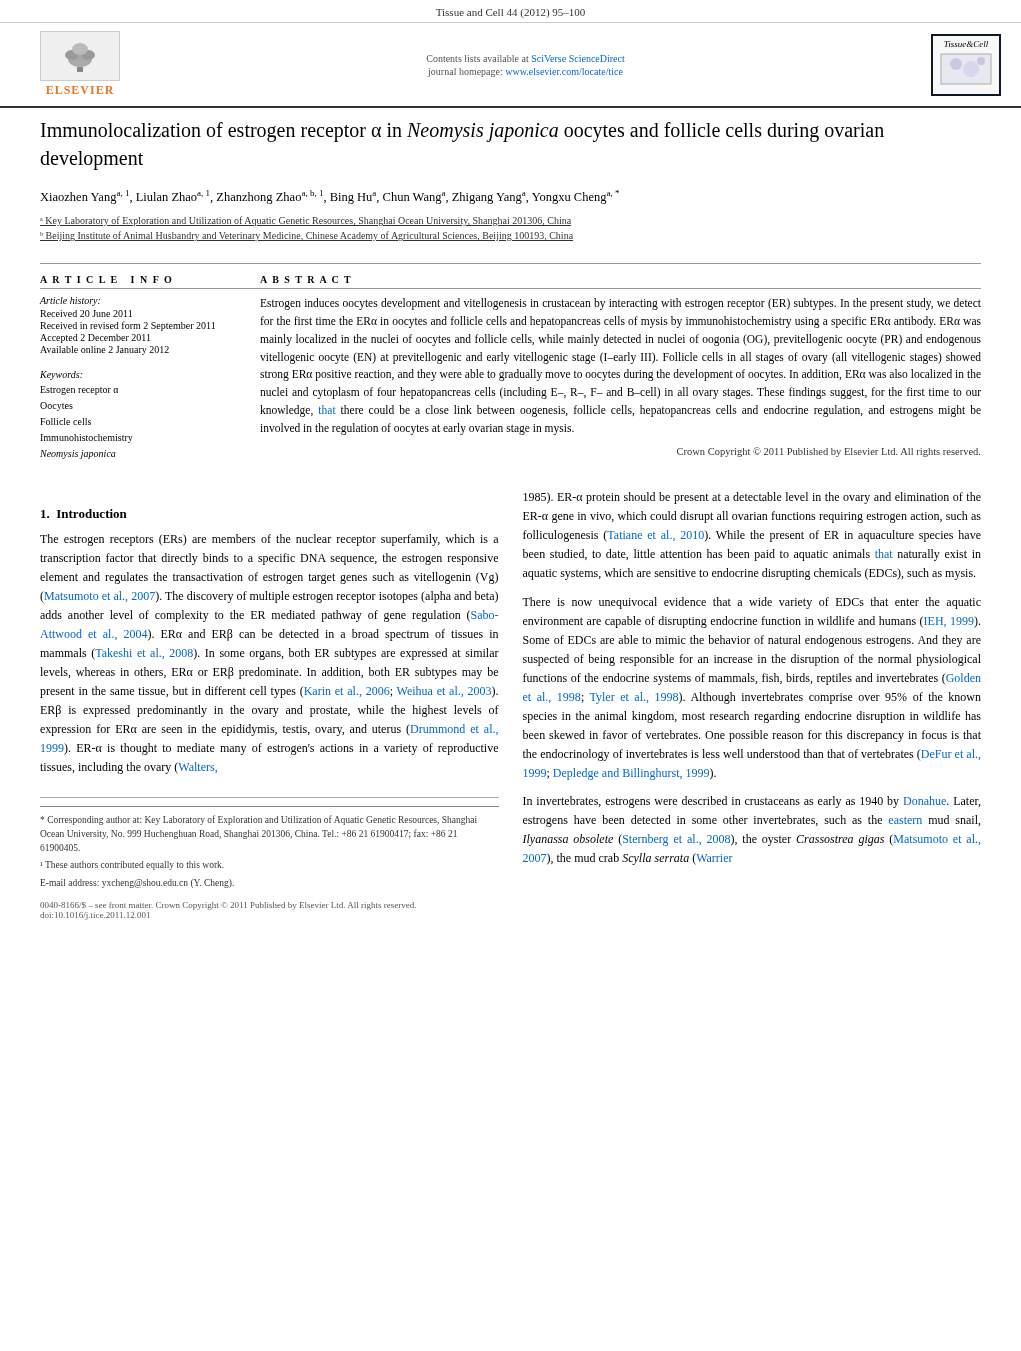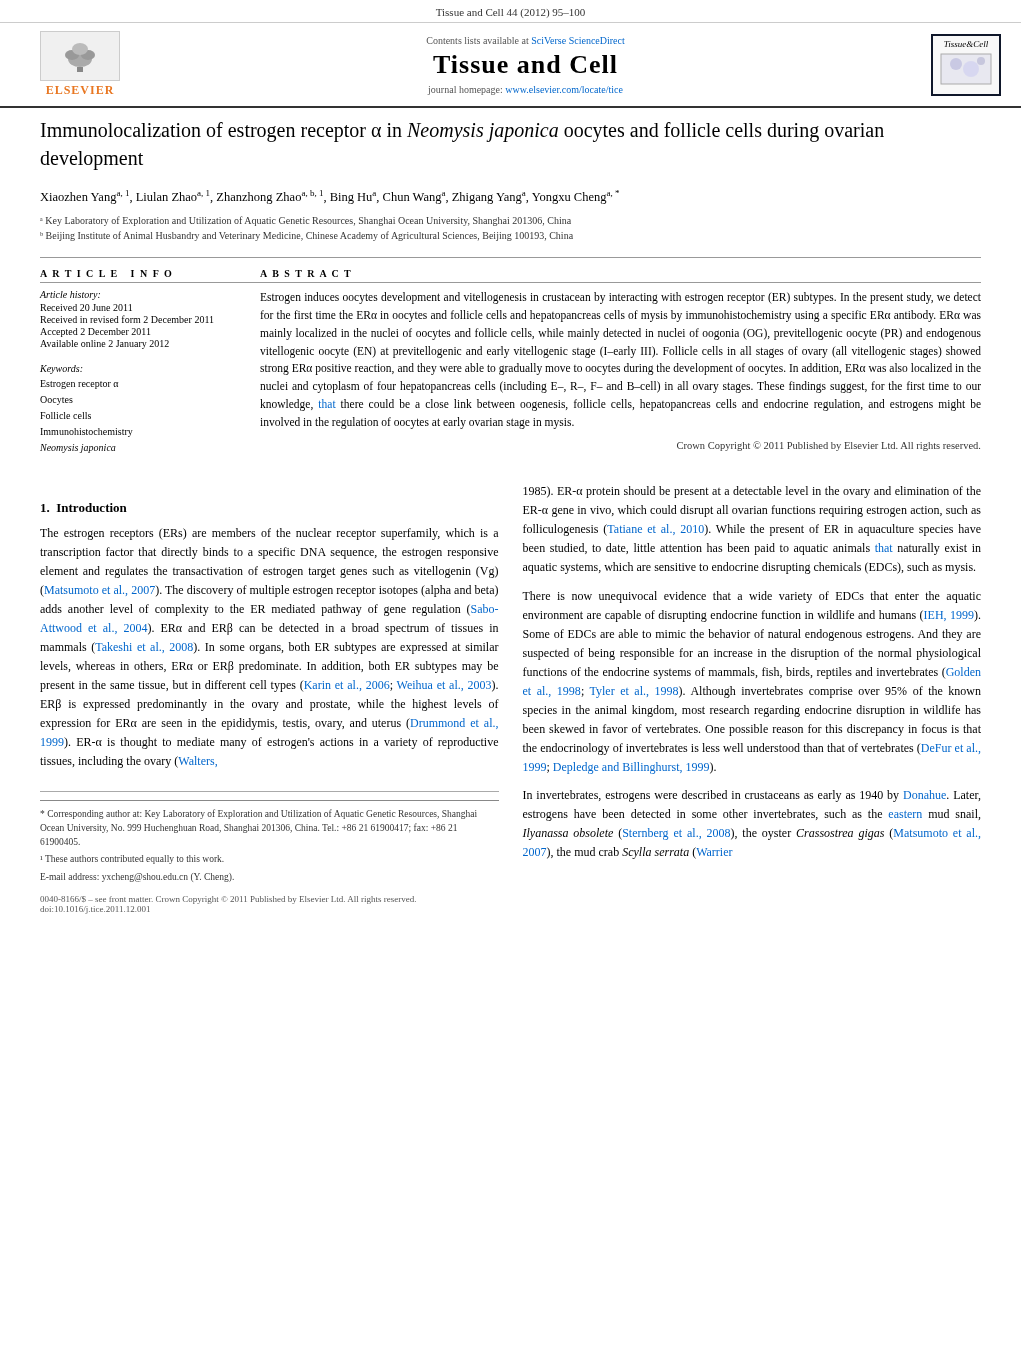--- a/index.html
+++ b/index.html
@@ -68,22 +68,23 @@
     .article-title em { font-style: italic; }
     .authors {
       font-size: 12.5px;
       margin-bottom: 6px;
       line-height: 1.6;
     }
     .authors sup { font-size: 9px; }
     .affiliations {
       font-size: 10px;
       color: #333;
-      margin-bottom: 14px;
+      margin-bottom: 20px;
       line-height: 1.5;
+      text-decoration: underline;
     }
     .divider-line {
       border: none;
       border-top: 1px solid #999;
       margin: 10px 0;
     }
     
     .two-col {
       display: flex;
       margin-top: 10px;
@@ -240,21 +241,20 @@
         </svg>
       </div>
       <div class="elsevier-text">ELSEVIER</div>
     </div>
 
     <div class="journal-header-center">
       <div class="sciverse-line">
         <span>Contents lists available at</span>
         <a href="#">SciVerse ScienceDirect</a>
       </div>
-      <div class="journal-title">Tissue and Cell</div>
       <div class="homepage-line">
         <span>journal homepage:</span>
         <a href="#">www.elsevier.com/locate/tice</a>
       </div>
     </div>
 
     <div class="tc-logo">
       <div class="tc-title">Tissue&amp;Cell</div>
       <svg width="60" height="40" viewBox="0 0 60 40">
         <rect x="5" y="5" width="50" height="30" fill="#e8e8f0" stroke="#aaa" stroke-width="1"></rect>
@@ -284,21 +284,21 @@
 
     <div class="two-col">
 
       <div class="left-col">
 
         <div class="article-info-section">
           <div class="section-heading-small">A R T I C L E &nbsp; I N F O</div>
 
           <div class="info-label">Article history:</div>
           <div class="info-value">Received 20 June 2011</div>
-          <div class="info-value">Received in revised form 2 December 2011</div>
+          <div class="info-value">Received in revised form 2 September 2011</div>
           <div class="info-value">Accepted 2 December 2011</div>
           <div class="info-value">Available online 2 January 2012</div>
         </div>
 
         <div class="article-info-section">
           <div class="info-label">Keywords:</div>
           <div class="keywords-list">
             <span class="keyword">Estrogen receptor α</span>
             <span class="keyword">Oocytes</span>
             <span class="keyword">Follicle cells</span>

